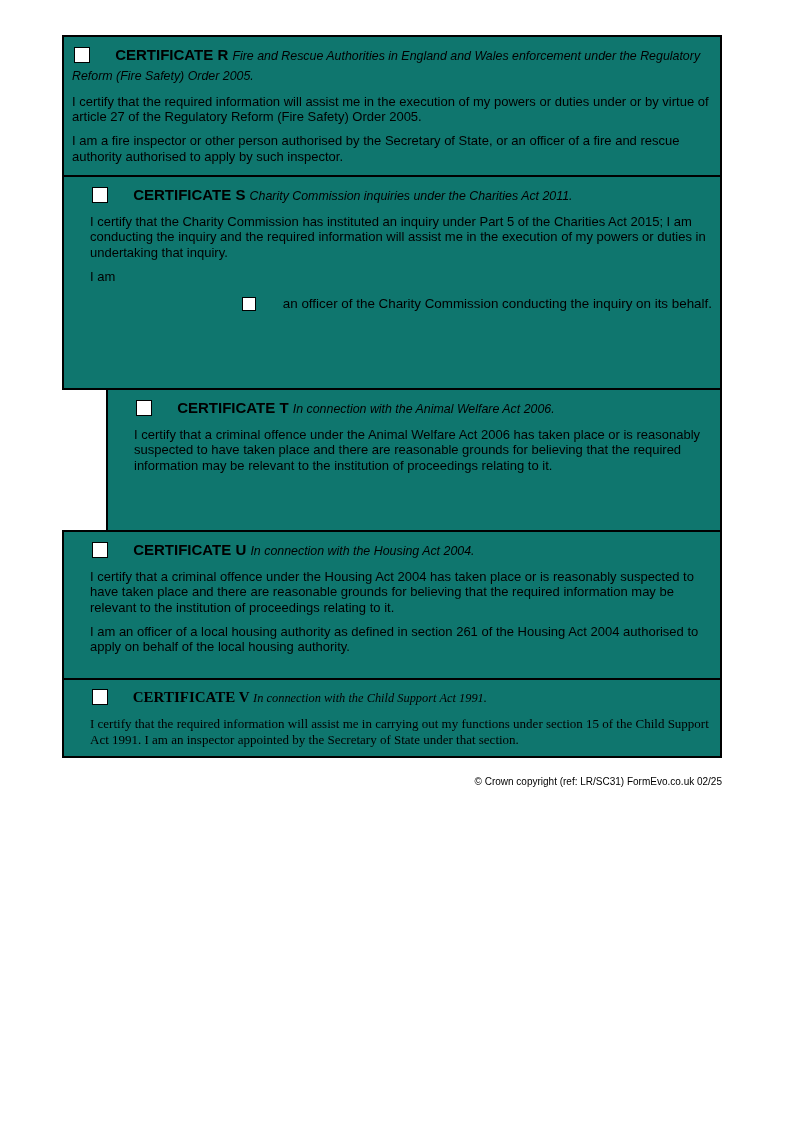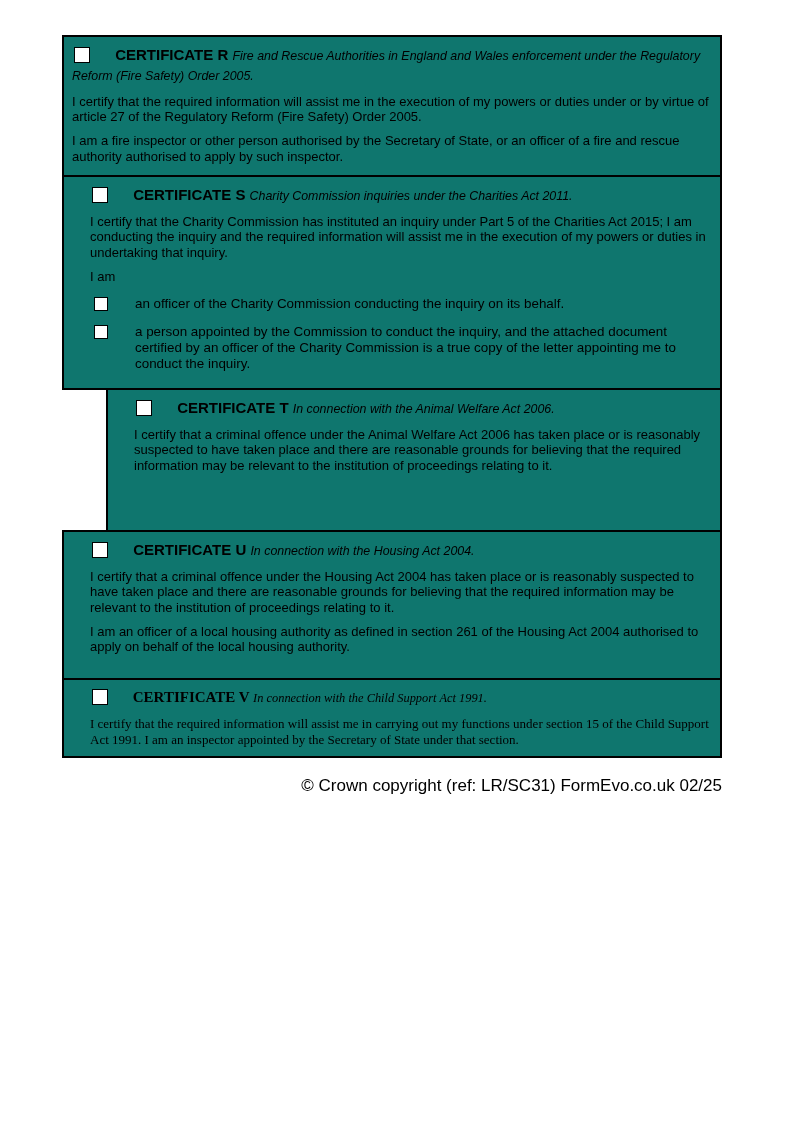--- a/index.html
+++ b/index.html
@@ -59,39 +59,40 @@
   }
   .body {
     font-size: 13px;
     line-height: 1.18;
     margin-top: 9px;
   }
   .option {
     display: flex;
     align-items: flex-start;
     margin: 12px 0 0 4px;
+    justify-content: flex-end;
   }
   .cb-sm {
     width: 14px;
     height: 14px;
     flex: none;
     margin-top: 1px;
   }
   .option-text {
     font-size: 13.4px;
     line-height: 1.18;
     margin-left: 27px;
   }
   .footer {
     position: absolute;
     left: 62px;
     top: 776px;
     width: 660px;
     text-align: right;
-    font-size: 17px;
+    font-size: 10px;
   }
 </style>
 </head>
 <body>
 
 <div class="page">
   <div class="form">
 
     <section class="sec sec-r">
       <p class="heading">
@@ -107,24 +108,20 @@
       <p class="heading">
         <span class="cb cb-lg"></span>
         <span>CERTIFICATE S</span>
         <span class="subtitle">Charity Commission inquiries under the Charities Act 2011.</span>
       </p>
       <p class="body">I certify that the Charity Commission has instituted an inquiry under Part 5 of the Charities Act 2015; I am conducting the inquiry and the required information will assist me in the execution of my powers or duties in undertaking that inquiry.</p>
       <p class="body">I am</p>
       <div class="option">
         <span class="cb cb-sm"></span>
         <span class="option-text">an officer of the Charity Commission conducting the inquiry on its behalf.</span>
-      </div>
-      <div class="option">
-        <span class="cb cb-sm"></span>
-        <span class="option-text">a person appointed by the Commission to conduct the inquiry, and the attached document certified by an officer of the Charity Commission is a true copy of the letter appointing me to conduct the inquiry.</span>
       </div>
     </section>
 
     <section class="sec sec-t">
       <p class="heading">
         <span class="cb cb-lg"></span>
         <span>CERTIFICATE T</span>
         <span class="subtitle">In connection with the Animal Welfare Act 2006.</span>
       </p>
       <p class="body">I certify that a criminal offence under the Animal Welfare Act 2006 has taken place or is reasonably suspected to have taken place and there are reasonable grounds for believing that the required information may be relevant to the institution of proceedings relating to it.</p>

